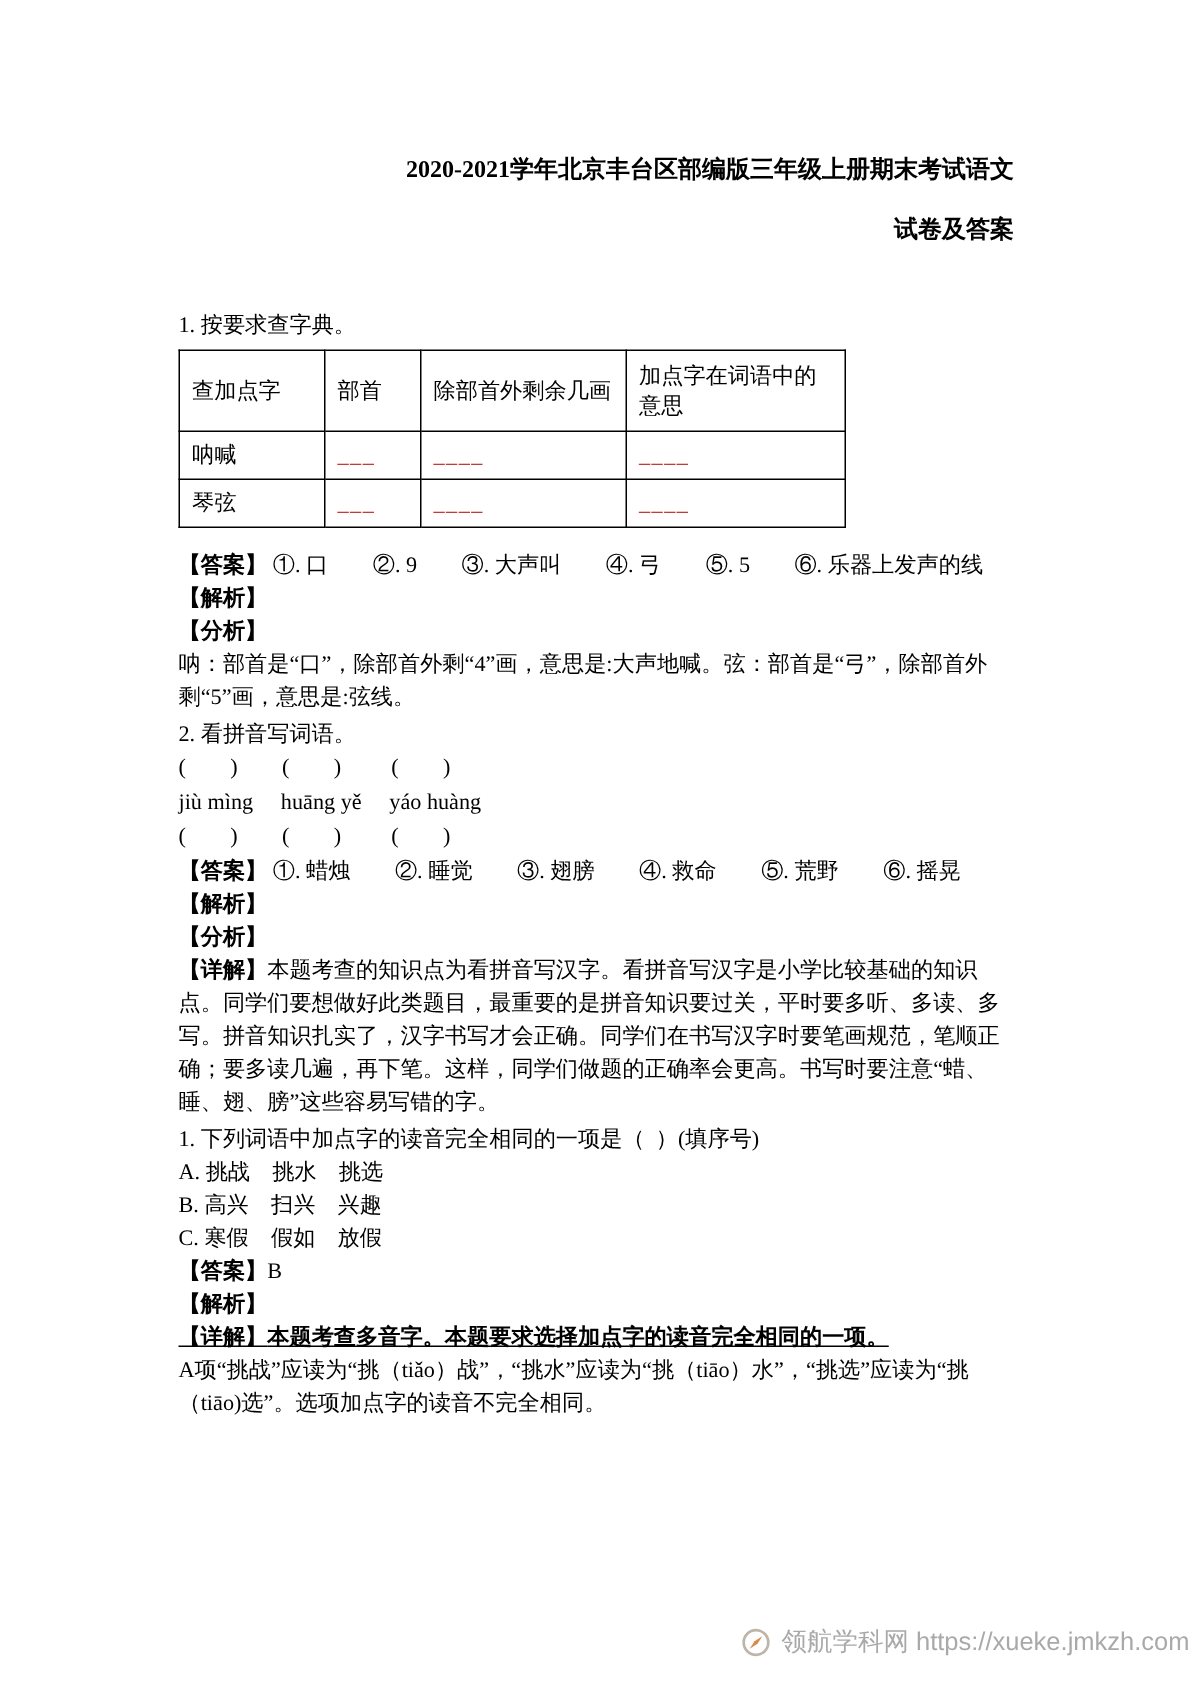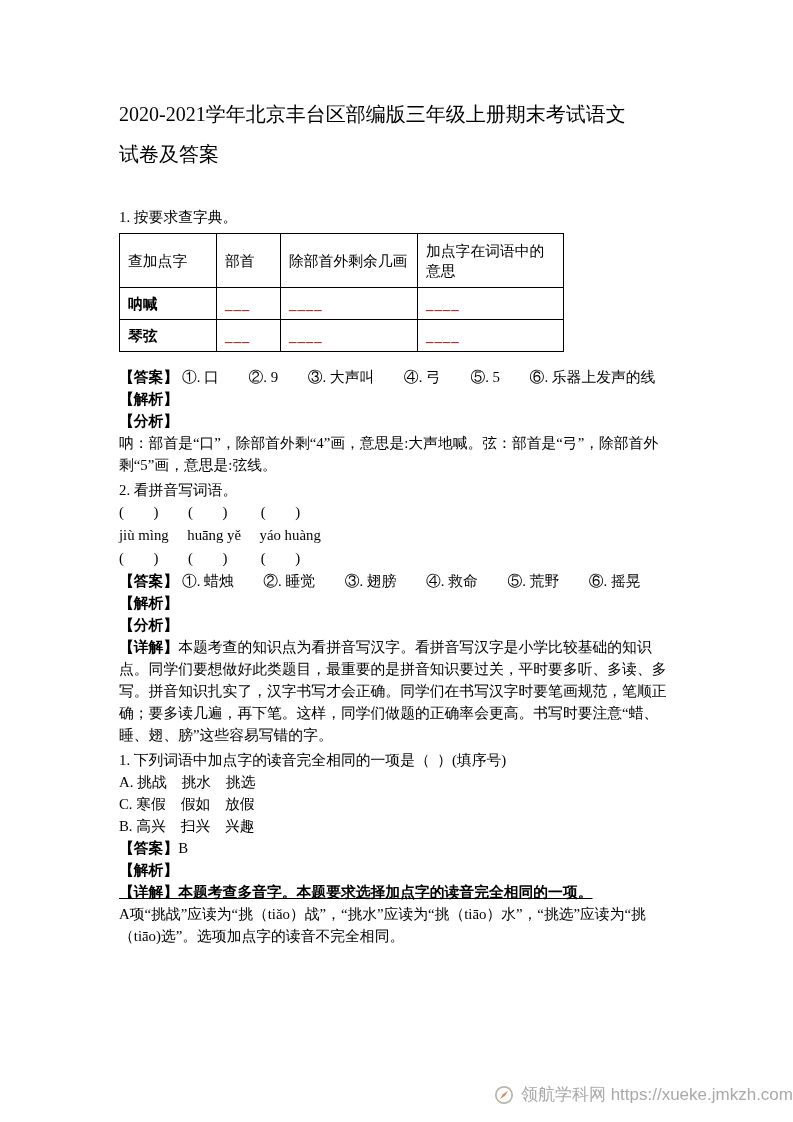--- a/index.html
+++ b/index.html
@@ -10,23 +10,23 @@
     margin:0 auto;
     background:#ffffff;
     color:#000;
     font-family:"Liberation Serif","DejaVu Serif",serif;
     font-size:14.8px;
     line-height:22px;
     overflow:hidden;
   }
   .content { padding:94px 117px 0 119px; }
   .title {
-    text-align:left;
-    font-weight:normal;
-    font-size:20px;
+    text-align:right;
+    font-weight:bold;
+    font-size:16px;
     line-height:40px;
     margin-bottom:32px;
   }
   .para { white-space:pre-wrap; }
   .bold { font-weight:bold;text-decoration:underline; }
   .label { font-weight:bold; }
   .mt { margin-top:3px; }
   table.dict {
     border-collapse:collapse;
     margin:5px 0 14px 0;
@@ -35,21 +35,21 @@
   table.dict th, table.dict td {
     border:1px solid #000;
     font-weight:normal;
     text-align:left;
     vertical-align:middle;
     padding:3px 8px;
     font-size:14.8px;
     line-height:20px;
   }
   table.dict th { height:54px; }
-  table.dict td { height:32px;font-weight:bold; }
+  table.dict td { height:32px; }
   .blank-line { color:#b91c1c; letter-spacing:1px; }
   .pinyin { white-space:pre-wrap; line-height:21px; padding:1px 0; }
   .footer {
     position:absolute;
     left:0; right:0; bottom:16px;
     display:flex; align-items:center; justify-content:flex-end;
     gap:7px;
     color:#a9a9a9;
     font-size:17px;
     font-family:"Liberation Sans","DejaVu Sans",sans-serif;
@@ -107,22 +107,22 @@
     <p class="pinyin">jiù mìng     huāng yě     yáo huàng</p>
     <p class="pinyin">(        )        (        )         (        )</p>
 
     <p class="para"><span class="label">【答案】</span><span> ①. 蜡烛　　②. 睡觉　　③. 翅膀　　④. 救命　　⑤. 荒野　　⑥. 摇晃</span></p>
     <p class="para"><span class="label">【解析】</span></p>
     <p class="para"><span class="label">【分析】</span></p>
     <p class="para"><span class="label">【详解】</span><span>本题考查的知识点为看拼音写汉字。看拼音写汉字是小学比较基础的知识点。同学们要想做好此类题目，最重要的是拼音知识要过关，平时要多听、多读、多写。拼音知识扎实了，汉字书写才会正确。同学们在书写汉字时要笔画规范，笔顺正确；要多读几遍，再下笔。这样，同学们做题的正确率会更高。书写时要注意“蜡、睡、翅、膀”这些容易写错的字。</span></p>
 
     <p class="para mt">1. 下列词语中加点字的读音完全相同的一项是（  ）(填序号)</p>
     <p class="para">A. 挑战　挑水　挑选</p>
+    <p class="para">B. 高兴　扫兴　兴趣</p>
     <p class="para">C. 寒假　假如　放假</p>
-    <p class="para">B. 高兴　扫兴　兴趣</p>
 
     <p class="para"><span class="label">【答案】</span><span>B</span></p>
     <p class="para"><span class="label">【解析】</span></p>
     <p class="para bold"><span class="label">【详解】</span><span>本题考查多音字。本题要求选择加点字的读音完全相同的一项。</span></p>
     <p class="para">A项“挑战”应读为“挑（tiǎo）战”，“挑水”应读为“挑（tiāo）水”，“挑选”应读为“挑（tiāo)选”。选项加点字的读音不完全相同。</p>
 
   </div>
 
   <div class="footer">
     <svg width="20" height="20" viewBox="0 0 20 20">

